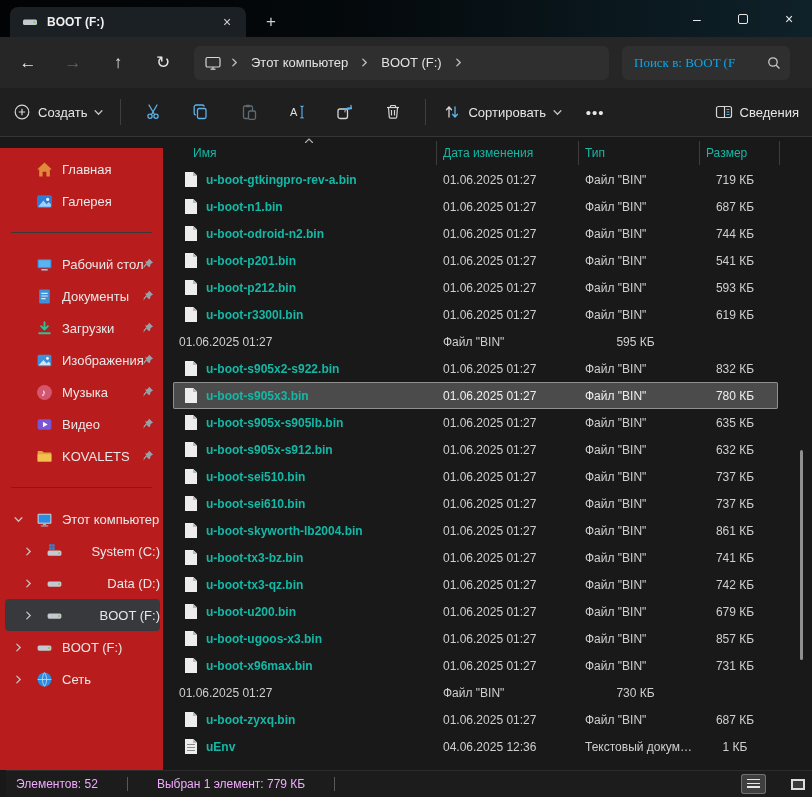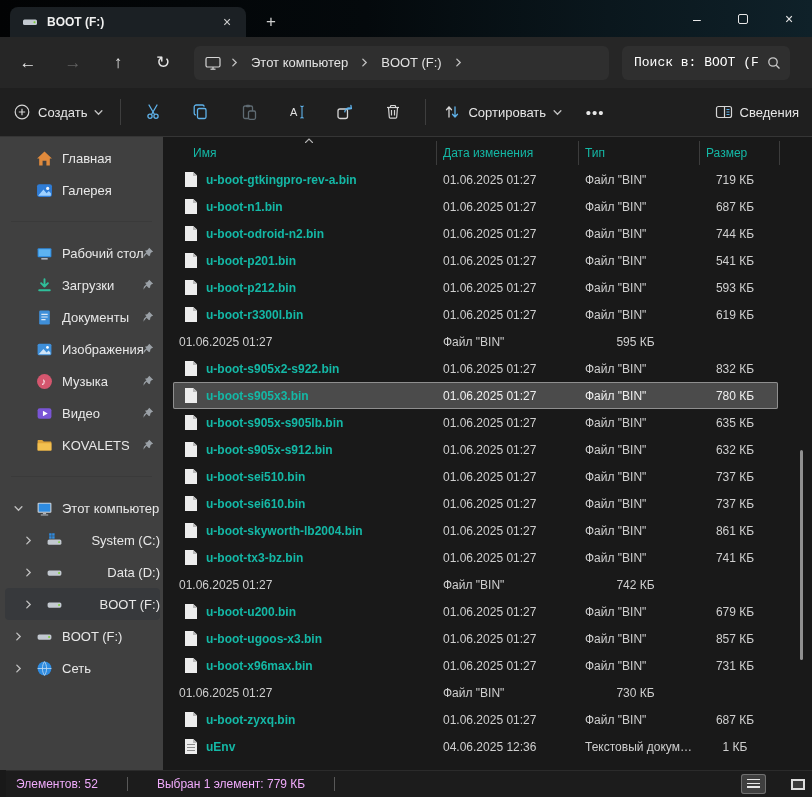--- a/index.html
+++ b/index.html
@@ -26,35 +26,35 @@
     display:flex; align-items:center; }
   .navbtn { width:34px; height:34px; margin-left:11px; display:flex; align-items:center; justify-content:center;
     font-size:17px; color:#e6e6e6; border-radius:4px; }
   .navbtn.disabled { color:#616161; }
   .crumbbar { margin-left:14px; width:415px; height:34px; background:#2f2f2f; border-radius:6px;
     display:flex; align-items:center; padding:0 10px; gap:8px; font-size:13px; color:#e3e3e3; }
   .crumb { padding:2px 4px; white-space:nowrap; }
   .searchbox { margin-left:13px; width:168px; height:34px; background:#2f2f2f; border-radius:6px;
     display:flex; align-items:center; padding:0 8px 0 12px; }
   .searchbox input { flex:1; min-width:0; background:transparent; border:none; outline:none;
-    color:#ffffff; font-size:13px; font-family:Liberation Mono, monospace; }
+    color:#0ea5e9; font-size:13px; font-family:Liberation Serif, serif; }
 
   
   .toolbar { position:absolute; left:0; top:88px; width:812px; height:49px; background:#1f1f1f;
     border-bottom:1px solid #353535; display:flex; align-items:center; padding:0 4px; }
   .tbtn { display:flex; align-items:center; gap:7px; height:36px; padding:0 9px; border-radius:4px;
     font-size:13px; color:#e6e6e6; }
   .tbtn.icononly { width:40px; justify-content:center; padding:0; margin:0 4px; }
   .tb-div { width:1px; height:26px; background:#3e3e3e; margin:0 8px; }
   .tb-spacer { flex:1; }
   .more-dots { font-size:15px; letter-spacing:1px; color:#e6e6e6; }
   svg.chev { width:9px; height:9px; }
 
   
-  .sidebar { position:absolute; left:0; top:137px; width:163px; bottom:27px; background:#404040; padding-top:5px; }
+  .sidebar { position:absolute; left:0; top:148px; width:163px; bottom:27px; background:#b91c1c; padding-top:5px; }
   .side-item { position:relative; display:flex; align-items:center; height:32px; margin:0 3px 0 5px;
     padding-left:31px; gap:9px; font-size:13px; color:#e8e8e8; border-radius:4px; white-space:nowrap; overflow:hidden; }
   .side-item.child { padding-left:41px;justify-content:space-between; }
   .side-item.selected { background:#37393c; }
   .side-item .chev { position:absolute; left:9px; }
   .side-item.child .chev { left:19px; }
   .side-item svg.ic { width:17px; height:17px; flex:none; }
   .side-item .pin { position:absolute; right:6px; width:12px; height:12px; }
   .side-div { height:1px; background:#3a3a3a; margin:15px 11px; }
 
@@ -242,35 +242,35 @@
       <rect x="1.5" y="3" width="13" height="8.5" rx="1" fill="#2e8be0"></rect>
       <rect x="2.5" y="4" width="11" height="6.5" fill="#5db3f0"></rect>
       <rect x="5" y="12.3" width="6" height="1.4" fill="#b9bfc7"></rect>
     </svg>
     <span>Рабочий стол</span>
     <svg class="pin" viewBox="0 0 14 14">
         <path d="M8.4 1 L13 5.6 L11.2 6.2 L9.8 7.6 L9.4 10 L8.2 10.8 L5.2 7.8 L2.2 11.8 L1.6 12.4 L2.2 9 L5.2 6 L3.4 4.4 L6 3.8 L7.4 2.2 Z" fill="#9aa0a6"></path>
       </svg>
   </div>
   <div class="side-item">
+    <svg class="ic" viewBox="0 0 16 16">
+      <rect x="3" y="1.5" width="10" height="13" rx="1.2" fill="#3f8fd9"></rect>
+      <path d="M5 5 H11 M5 7.5 H11 M5 10 H9" stroke="#dce9f7" stroke-width="1.1"></path>
+    </svg>
+    <span>Документы</span>
+    <svg class="pin" viewBox="0 0 14 14">
+        <path d="M8.4 1 L13 5.6 L11.2 6.2 L9.8 7.6 L9.4 10 L8.2 10.8 L5.2 7.8 L2.2 11.8 L1.6 12.4 L2.2 9 L5.2 6 L3.4 4.4 L6 3.8 L7.4 2.2 Z" fill="#9aa0a6"></path>
+      </svg>
+  </div>
+  <div class="side-item">
     <svg class="ic" viewBox="0 0 16 16" fill="none">
       <path d="M8 2 V9 M8 9 L4.8 5.8 M8 9 L11.2 5.8" stroke="#2fbf9a" stroke-width="1.8" stroke-linecap="round"></path>
       <path d="M3 12.5 H13" stroke="#2fbf9a" stroke-width="1.8" stroke-linecap="round"></path>
     </svg>
     <span>Загрузки</span>
-    <svg class="pin" viewBox="0 0 14 14">
-        <path d="M8.4 1 L13 5.6 L11.2 6.2 L9.8 7.6 L9.4 10 L8.2 10.8 L5.2 7.8 L2.2 11.8 L1.6 12.4 L2.2 9 L5.2 6 L3.4 4.4 L6 3.8 L7.4 2.2 Z" fill="#9aa0a6"></path>
-      </svg>
-  </div>
-  <div class="side-item">
-    <svg class="ic" viewBox="0 0 16 16">
-      <rect x="3" y="1.5" width="10" height="13" rx="1.2" fill="#3f8fd9"></rect>
-      <path d="M5 5 H11 M5 7.5 H11 M5 10 H9" stroke="#dce9f7" stroke-width="1.1"></path>
-    </svg>
-    <span>Документы</span>
     <svg class="pin" viewBox="0 0 14 14">
         <path d="M8.4 1 L13 5.6 L11.2 6.2 L9.8 7.6 L9.4 10 L8.2 10.8 L5.2 7.8 L2.2 11.8 L1.6 12.4 L2.2 9 L5.2 6 L3.4 4.4 L6 3.8 L7.4 2.2 Z" fill="#9aa0a6"></path>
       </svg>
   </div>
   <div class="side-item">
     <svg class="ic" viewBox="0 0 16 16">
       <rect x="1.5" y="2.5" width="13" height="11" rx="1.5" fill="#3f8fd9"></rect>
       <circle cx="10.8" cy="6" r="1.3" fill="#fff"></circle>
       <path d="M2.5 12.5 L7 7.5 L10 10.8 L11.8 9 L13.5 10.8 V12.5 Z" fill="#cfe4f7"></path>
     </svg>
@@ -532,20 +532,24 @@
         <div class="cell name">
           <span class="fic" data-icon="bin"></span>
           <span>u-boot-tx3-bz.bin</span>
         </div>
         <div class="cell date">01.06.2025 01:27</div>
         <div class="cell type">Файл "BIN"</div>
         <div class="cell size">741 КБ</div>
       </div>
 
       <div class="row">
+        <div class="cell name">
+          <span class="fic" data-icon="bin"></span>
+          <span>u-boot-tx3-qz.bin</span>
+        </div>
         <div class="cell date">01.06.2025 01:27</div>
         <div class="cell type">Файл "BIN"</div>
         <div class="cell size">742 КБ</div>
       </div>
 
       <div class="row">
         <div class="cell name">
           <span class="fic" data-icon="bin"></span>
           <span>u-boot-u200.bin</span>
         </div>

